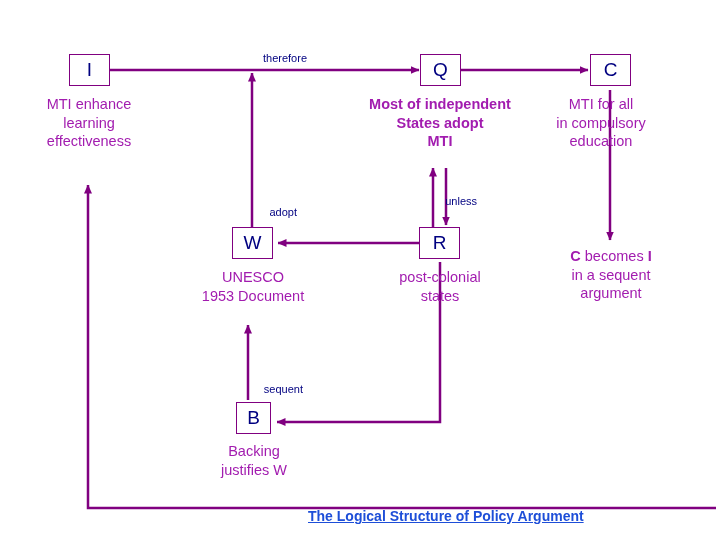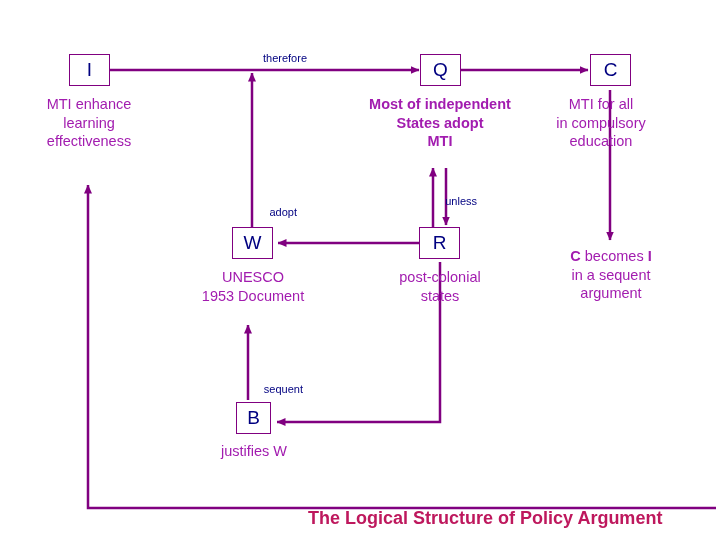--- a/index.html
+++ b/index.html
@@ -43,24 +43,25 @@
   }
   .edge-label {
     position: absolute;
     color: #000080;
     font-size: 11px;
     text-align: right;
     white-space: nowrap;
   }
   .caption {
     position: absolute;
-    color: #be185d;
-    font-size: 18px;
+    color: #1d4ed8;
+    font-size: 14px;
     font-weight: bold;
     white-space: nowrap;
+    text-decoration: underline;
   }
   .b-strong {
     font-weight: bold;
   }
 </style>
 </head>
 <body>
 
 <div id="canvas">
 
@@ -131,20 +132,21 @@
   </div>
   <div class="node-label" style="left:355px; top:268px; width:170px;">
     <div>post-colonial</div>
     <div>states</div>
   </div>
 
   <div class="node-box" style="left:236px; top:402px; width:35px; height:32px;">
     <span>B</span>
   </div>
   <div class="node-label" style="left:170px; top:442px; width:168px;">
+    <div>Backing</div>
     <div><span>justifies W</span></div>
   </div>
 
   <div class="node-label" style="left:525px; top:247px; width:172px;">
     <div><span class="b-strong">C</span><span> becomes </span><span class="b-strong">I</span></div>
     <div>in a sequent</div>
     <div>argument</div>
   </div>
 
   <div class="edge-label" style="left:197px; top:52px; width:110px;">therefore</div>

